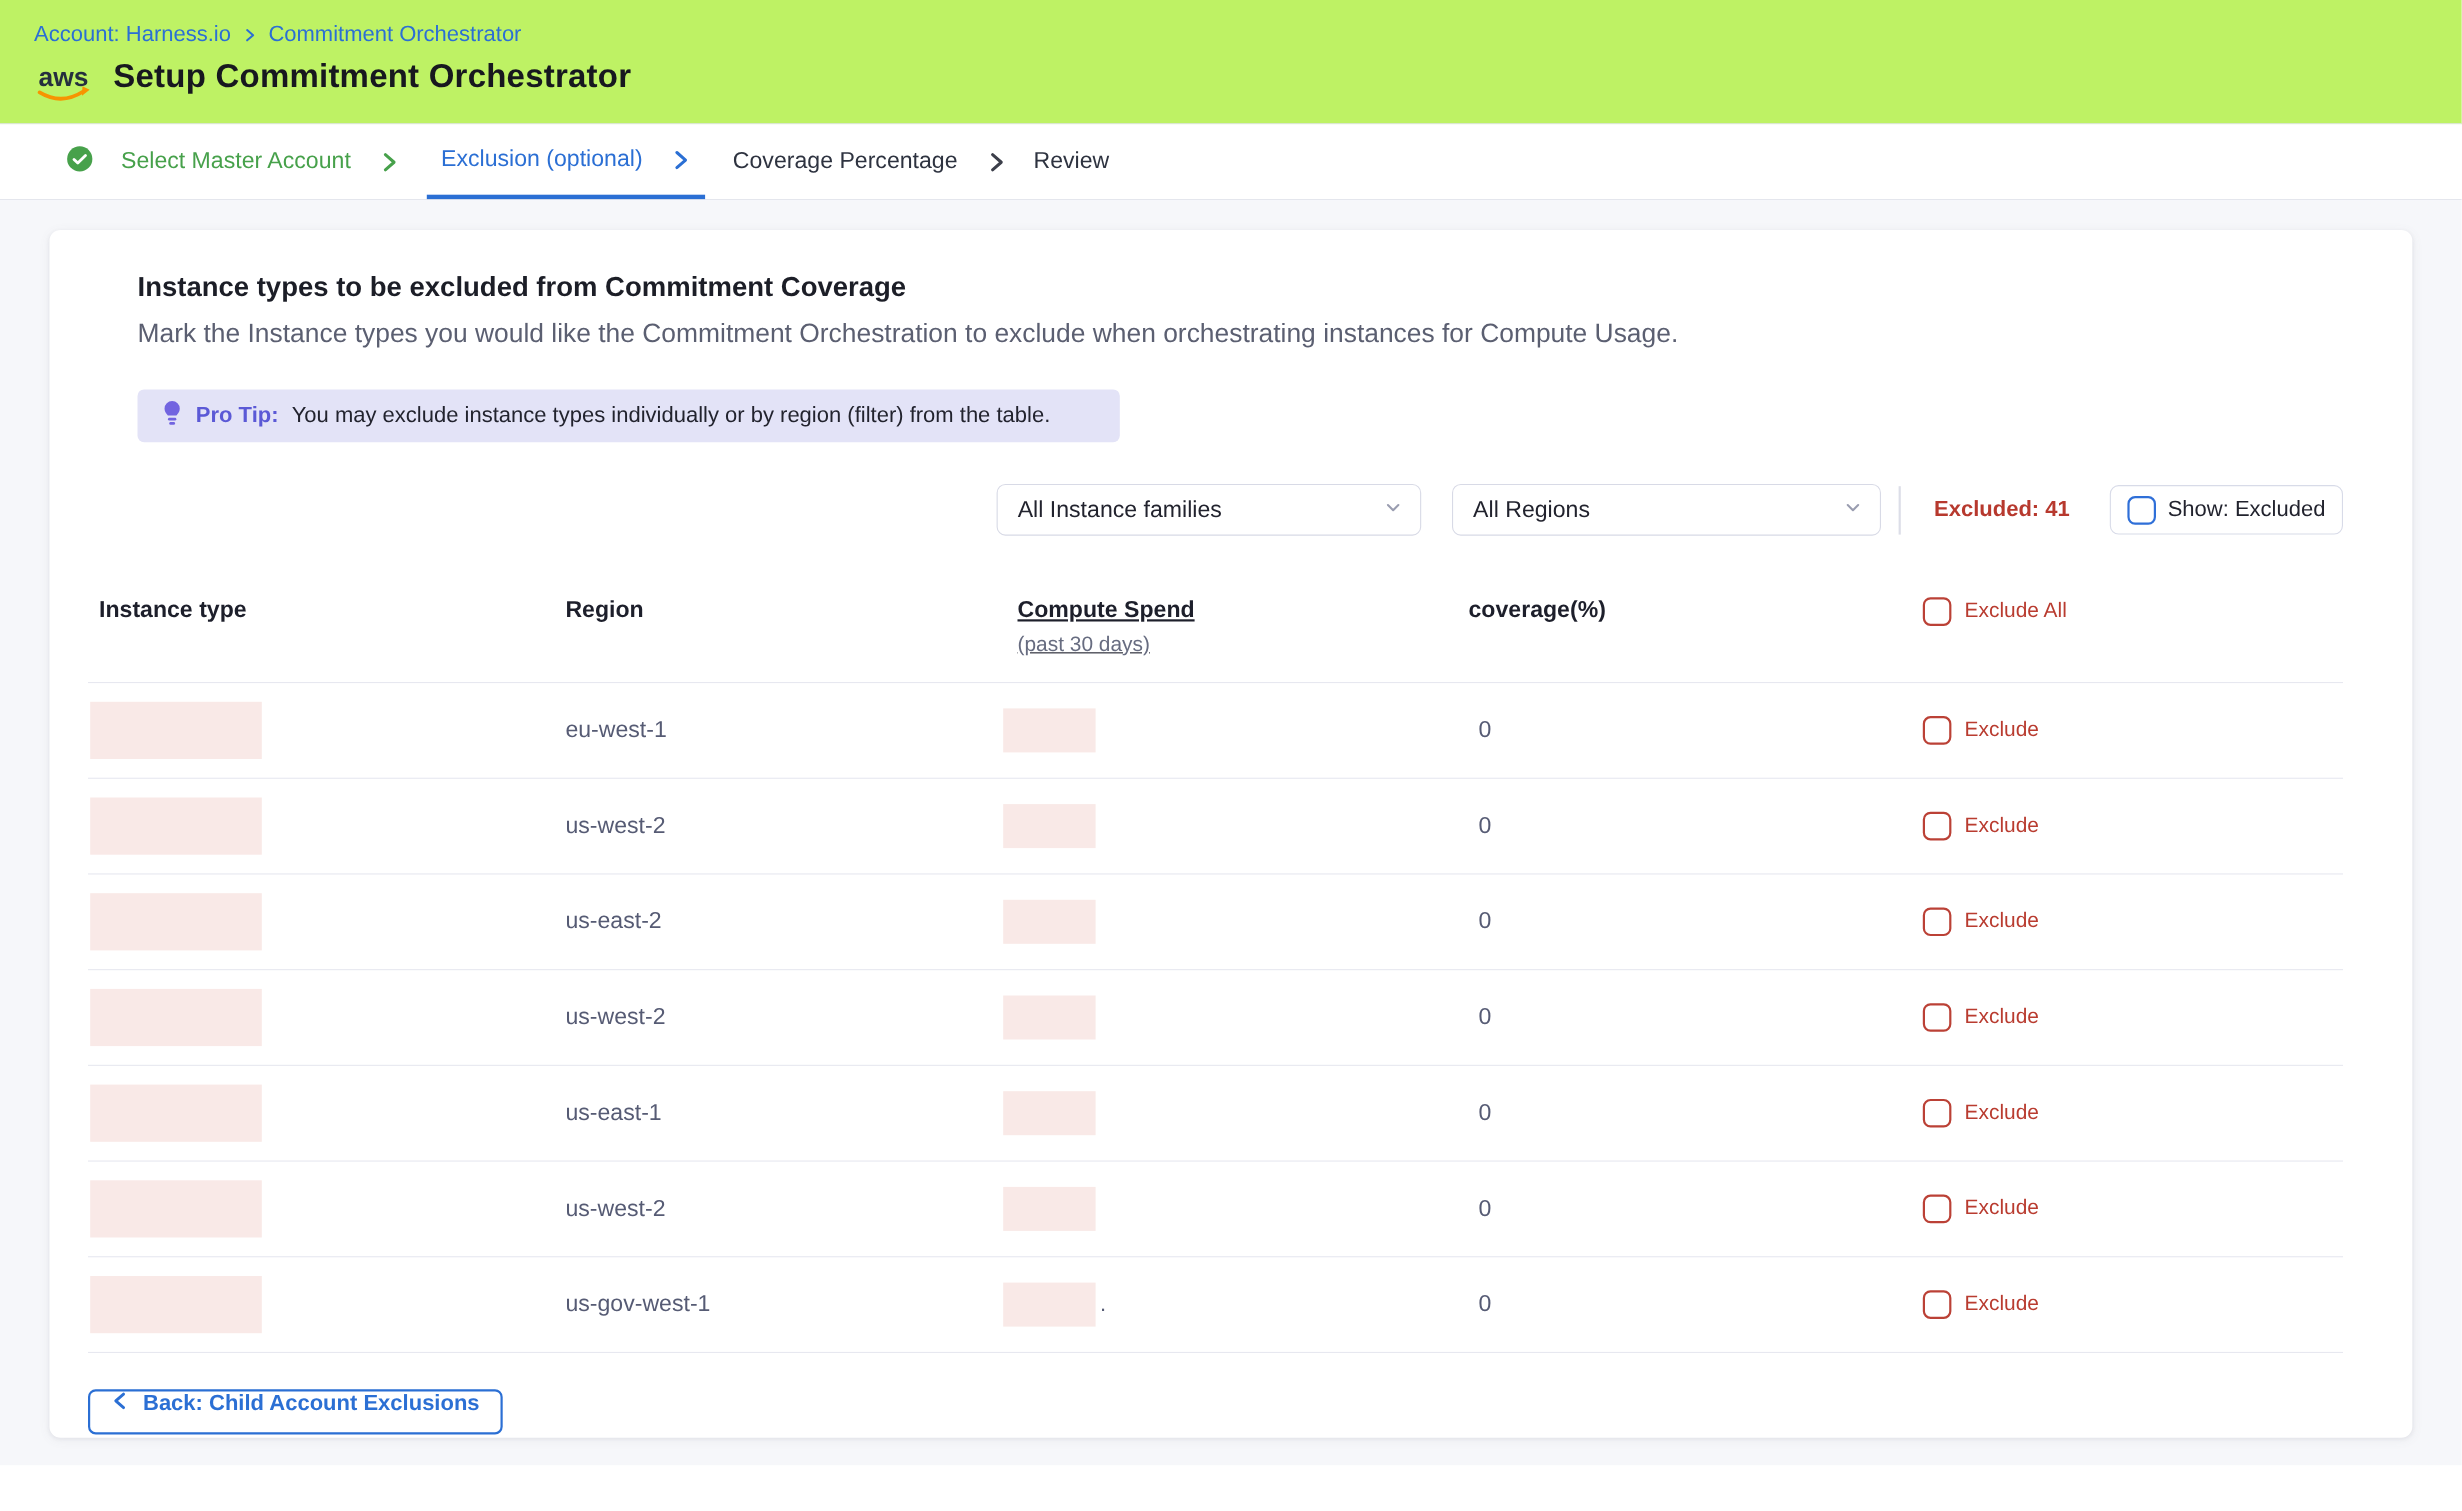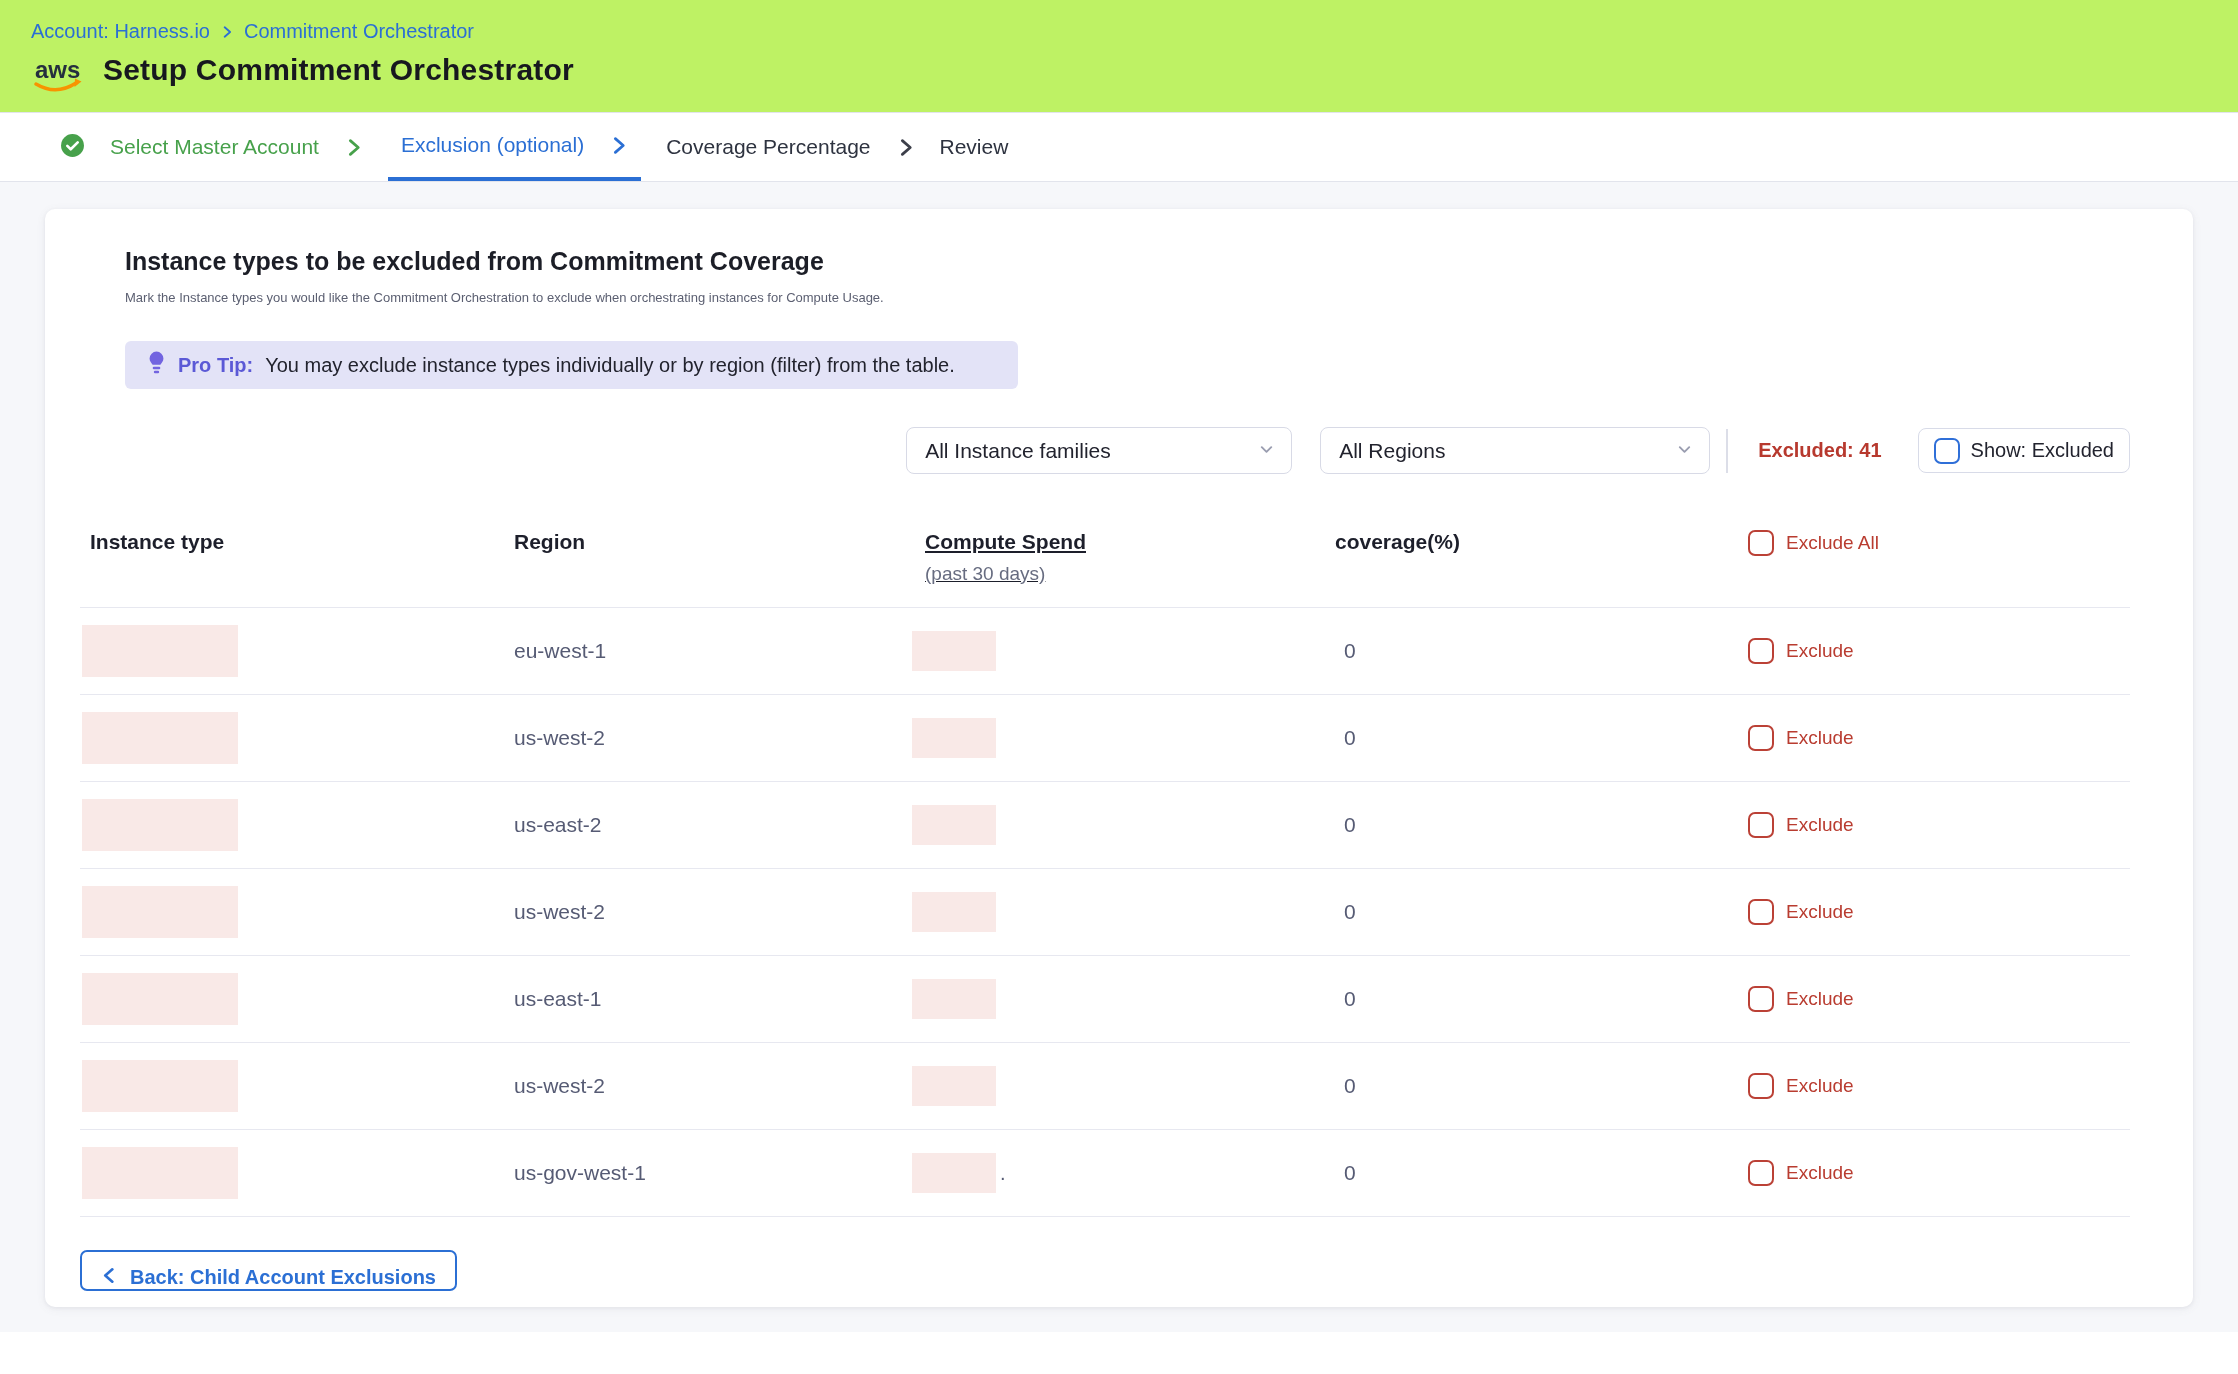--- a/index.html
+++ b/index.html
@@ -29,21 +29,21 @@
                       padding:0 13px; border-bottom:4px solid #2b6fd4; margin:0 0; }
   .chev { display:flex; align-items:center; }
   .step-gap { width:25px; }
   
   .page-body { background:#f6f7fa; height:1150px; padding:27px 45px 0 45px; }
   .card { background:#fff; border-radius:10px; height:1098px;
           box-shadow:0 1px 4px rgba(40,41,61,.06), 0 2px 10px rgba(96,97,112,.08);
           padding:38px 63px 0 35px; position:relative; }
   .card-inner { padding-left:45px; }
   .panel-heading { font-size:25px; font-weight:bold; color:#1c1e27; }
-  .panel-desc { font-size:13px; color:#5b5f71; margin-top:14px; }
+  .panel-desc { font-size:24px; color:#5b5f71; margin-top:14px; }
   
   .pro-tip { margin-top:36px; width:893px; height:48px; background:#e3e3f7; border-radius:6px;
              display:flex; align-items:center; gap:12px; padding:0 18px 0 22px; }
   .pro-tip-label { color:#5b59d6; font-weight:bold; font-size:20px; }
   .pro-tip-text { color:#22232e; font-size:20px; }
   
   .filter-row { margin-top:38px; display:flex; align-items:center; justify-content:flex-end; }
   .dropdown { height:47px; border:1px solid #d8dae6; border-radius:8px; background:#fff;
               display:flex; align-items:center; justify-content:space-between;
               padding:0 16px 0 18px; font-size:21px; color:#22232e; cursor:pointer; }
@@ -70,21 +70,21 @@
   .exclude-all-label, .exclude-label { color:#b93c30; font-size:19px; }
   .t-row { height:87px; border-bottom:1px solid #e7e8f0; }
   .redact-instance { width:156px; height:52px; background:#f9e9e7; margin-left:2px; }
   .region-cell { font-size:21px; color:#565b74; }
   .spend-cell { display:flex; align-items:center; gap:4px; }
   .redact-spend { width:84px; height:40px; background:#f9e9e7; }
   .spend-suffix { font-size:20px; color:#565b74; }
   .coverage-cell { font-size:21px; color:#565b74; padding-left:9px; }
   .exclude-cell { display:flex; align-items:center; gap:12px; cursor:pointer; }
   
-  .back-btn { margin-top:33px; display:inline-flex; align-items:flex-end; gap:12px;
+  .back-btn { margin-top:33px; display:inline-flex; align-items:flex-start; gap:12px;
               height:41px; padding:0 19px; border:2px solid #2b6fd4; border-radius:7px;
               background:#fff; color:#2b6fd4; font-size:20px; font-weight:bold;
               font-family:"Liberation Sans",sans-serif; cursor:pointer; }
 </style>
 </head>
 <body>
 
 <header class="top-header">
   <nav class="breadcrumb">
     <a>Account: Harness.io</a>

